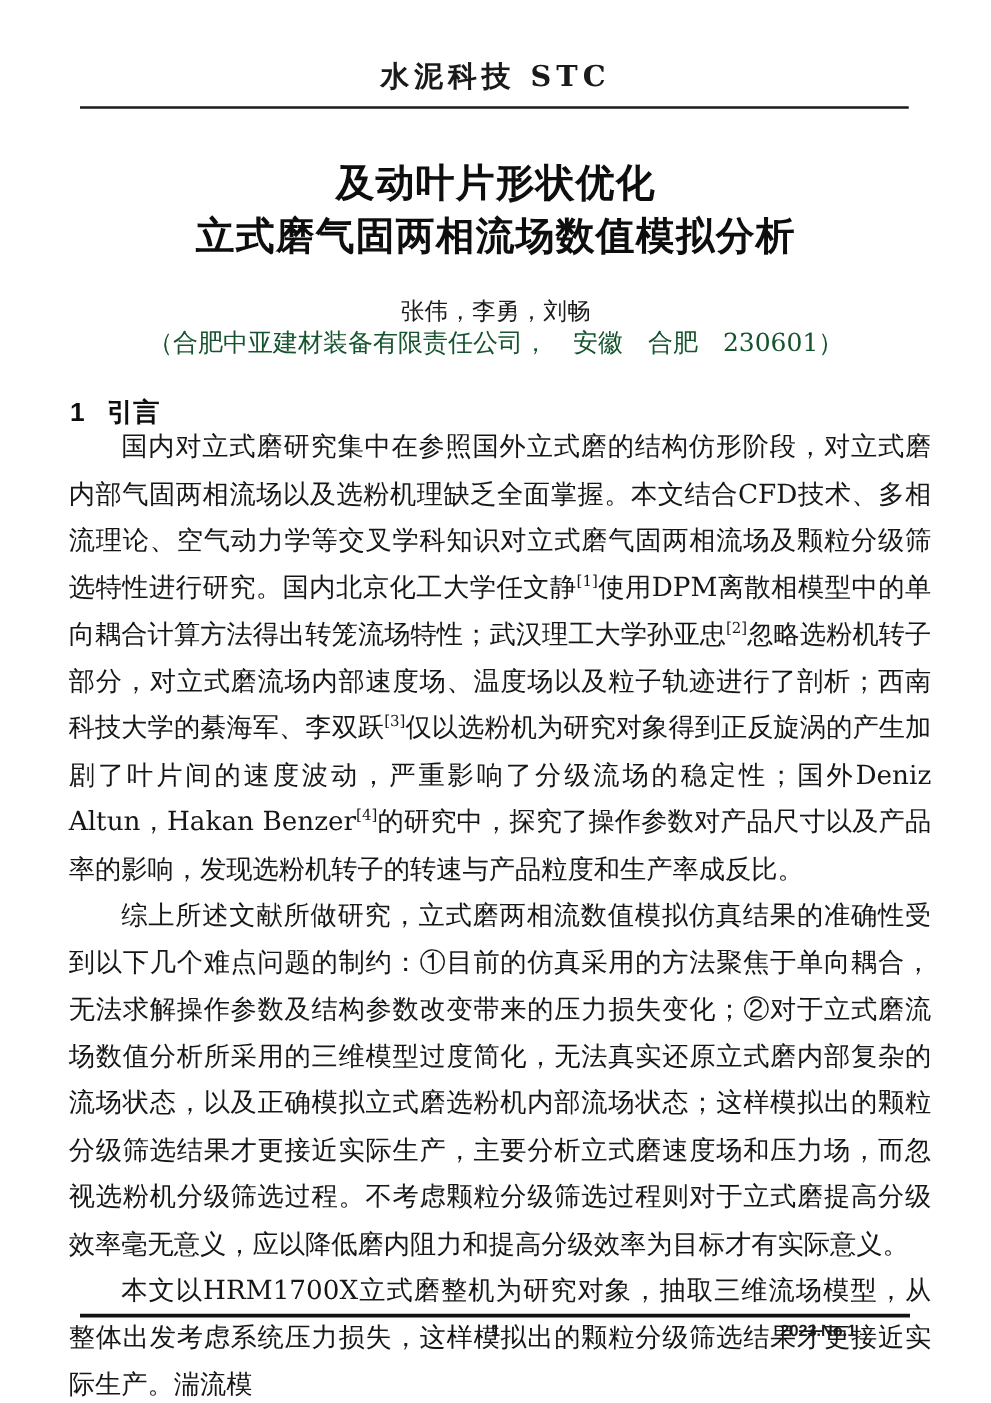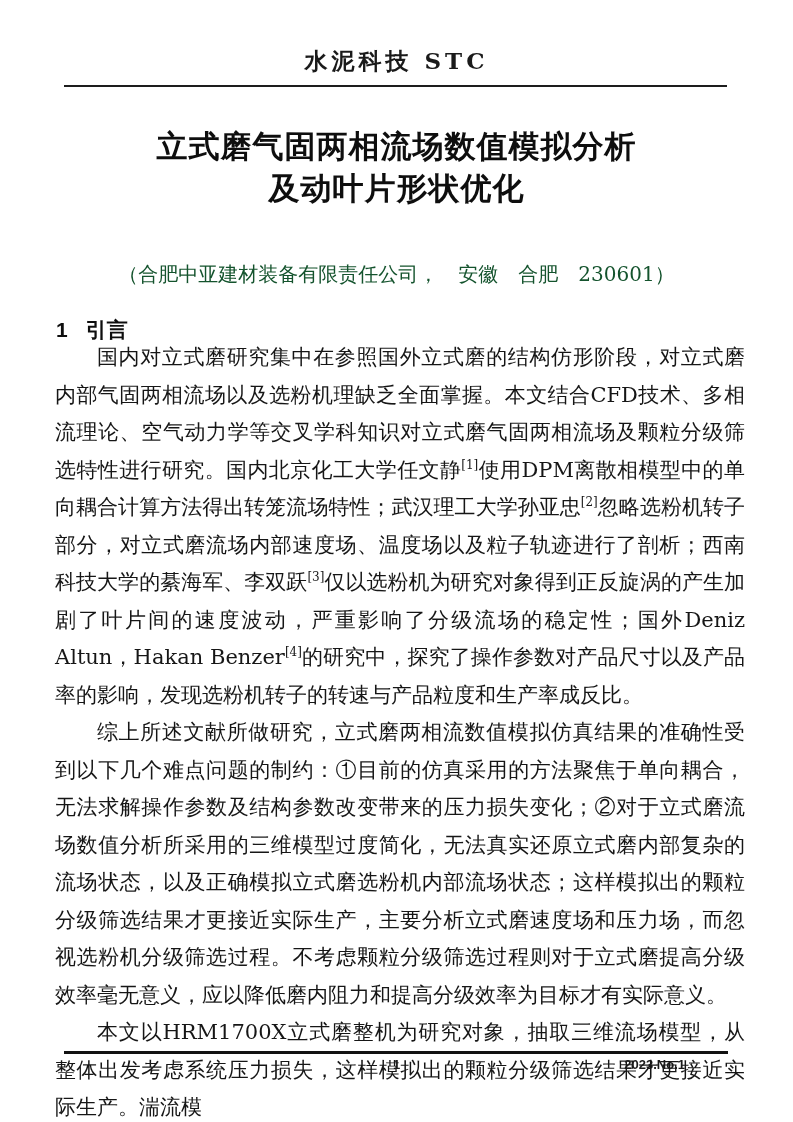--- a/index.html
+++ b/index.html
@@ -103,24 +103,25 @@
 </head>
 <body>
 
 <div class="page">
 
   <div class="journal-header">水泥科技 STC</div>
 
   <div class="header-rule"></div>
 
   <div class="article-title">
+    <div>及动叶片形状优化</div>
     <div>立式磨气固两相流场数值模拟分析</div>
-    <div>及动叶片形状优化</div>
   </div>
 
+  <div class="authors-line">张伟，李勇，刘畅</div>
 
   <div class="affiliation-line">（合肥中亚建材装备有限责任公司，　安徽　合肥　230601）</div>
 
   <div class="section-heading">
     <span class="sec-num">1</span><span>引言</span>
   </div>
 
   <div class="body-text">
     <p><span>国内对立式磨研究集中在参照国外立式磨的结构仿形阶段，对立式磨内部气固两相流场以及选粉机理缺乏全面掌握。本文结合CFD技术、多相流理论、空气动力学等交叉学科知识对立式磨气固两相流场及颗粒分级筛选特性进行研究。国内北京化工大学任文静</span><sup>[1]</sup><span>使用DPM离散相模型中的单向耦合计算方法得出转笼流场特性；武汉理工大学孙亚忠</span><sup>[2]</sup><span>忽略选粉机转子部分，对立式磨流场内部速度场、温度场以及粒子轨迹进行了剖析；西南科技大学的綦海军、李双跃</span><sup>[3]</sup><span>仅以选粉机为研究对象得到正反旋涡的产生加剧了叶片间的速度波动，严重影响了分级流场的稳定性；国外Deniz Altun，Hakan Benzer</span><sup>[4]</sup><span>的研究中，探究了操作参数对产品尺寸以及产品率的影响，发现选粉机转子的转速与产品粒度和生产率成反比。</span></p>
     <p>综上所述文献所做研究，立式磨两相流数值模拟仿真结果的准确性受到以下几个难点问题的制约：①目前的仿真采用的方法聚焦于单向耦合，无法求解操作参数及结构参数改变带来的压力损失变化；②对于立式磨流场数值分析所采用的三维模型过度简化，无法真实还原立式磨内部复杂的流场状态，以及正确模拟立式磨选粉机内部流场状态；这样模拟出的颗粒分级筛选结果才更接近实际生产，主要分析立式磨速度场和压力场，而忽视选粉机分级筛选过程。不考虑颗粒分级筛选过程则对于立式磨提高分级效率毫无意义，应以降低磨内阻力和提高分级效率为目标才有实际意义。</p>

